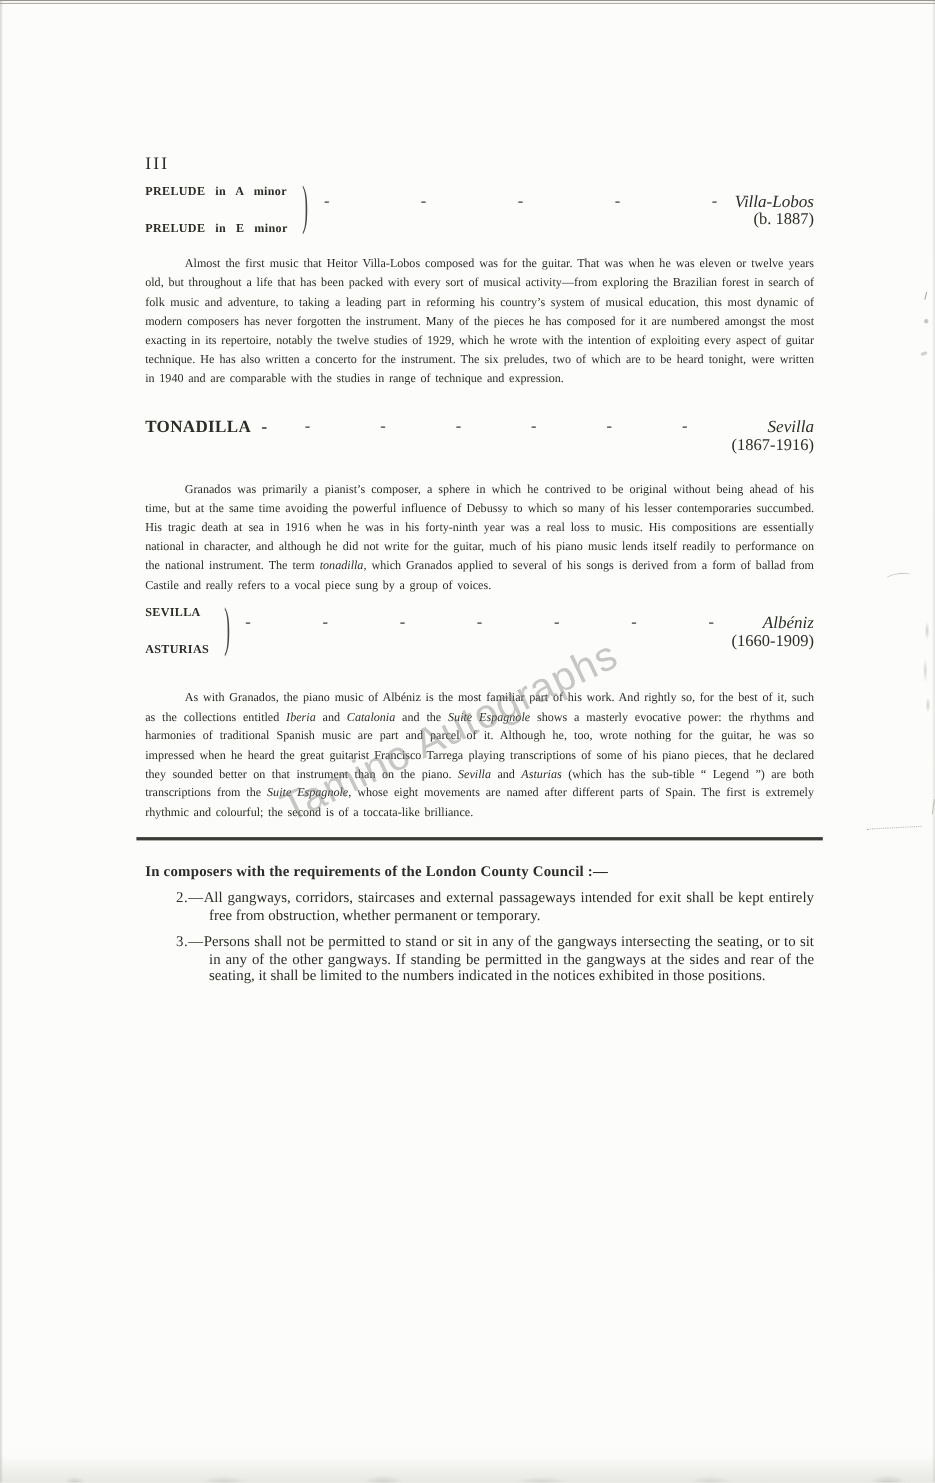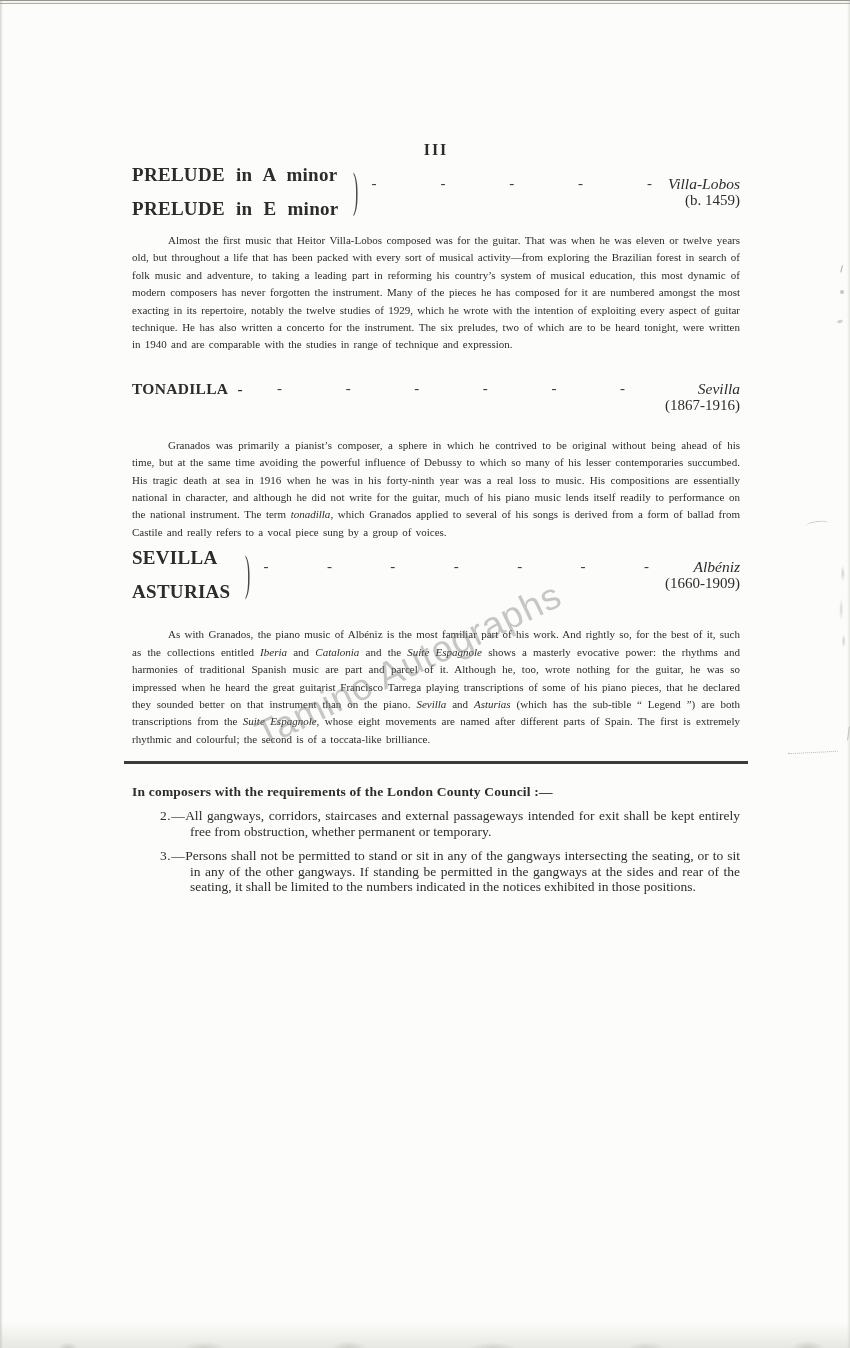--- a/index.html
+++ b/index.html
@@ -20,26 +20,26 @@
     background:
       radial-gradient(14px 8px at 8% 100%,rgba(170,170,162,.45),rgba(170,170,162,0) 70%),
       radial-gradient(30px 9px at 24% 100%,rgba(175,175,167,.4),rgba(175,175,167,0) 70%),
       radial-gradient(26px 10px at 41% 100%,rgba(175,175,167,.42),rgba(175,175,167,0) 70%),
       radial-gradient(34px 8px at 58% 100%,rgba(175,175,167,.38),rgba(175,175,167,0) 70%),
       radial-gradient(28px 9px at 76% 100%,rgba(175,175,167,.35),rgba(175,175,167,0) 70%),
       radial-gradient(24px 10px at 95% 100%,rgba(170,170,162,.45),rgba(170,170,162,0) 70%),
       linear-gradient(to bottom,rgba(190,190,184,0),rgba(190,190,184,.35));}
   
   .content{position:absolute;left:132px;top:0;width:608px;}
-  .pagenum{margin-top:141px;text-align:center;font-weight:bold;
+  .pagenum{margin-top:141px;font-weight:normal;
     font-size:16px;line-height:17px;letter-spacing:2px;}
   
   .work{display:flex;align-items:center;}
   .work.pair{margin-top:8px;}
-  .work .titles{font-weight:bold;font-size:19px;line-height:17px;
+  .work .titles{font-weight:bold;font-size:11px;line-height:17px;
     word-spacing:6px;letter-spacing:.3px;white-space:nowrap;}
   .work.pair .titles .t{margin-bottom:17px;}
   .work.pair .titles .t:last-child{margin-bottom:0;}
   .brace{display:inline-block;font-size:15px;font-weight:400;color:#4a4945;
     transform:scaleY(3.3) scaleX(1.05);margin:0 4px 0 14px;}
   .dashes{flex:1;text-align:justify;text-align-last:justify;-moz-text-align-last:justify;
     font-size:15px;line-height:17px;padding:0 16px 0 10px;color:#3a3935;}
   .work.pair .dashes{transform:translateY(-8px);}
   .byline{text-align:right;white-space:nowrap;}
   .byline .composer{font-style:italic;font-size:15.5px;line-height:17px;}
@@ -95,21 +95,21 @@
 
     <div class="work pair">
       <div class="titles">
         <div class="t">PRELUDE in A minor</div>
         <div class="t">PRELUDE in E minor</div>
       </div>
       <span class="brace">)</span>
       <span class="dashes">- - - - -</span>
       <div class="byline">
         <div class="composer">Villa-Lobos</div>
-        <div class="dates">(b. 1459)</div>
+        <div class="dates">(b. 1887)</div>
       </div>
     </div>
 
     <p class="para p1">Almost the first music that Heitor Villa-Lobos composed was for the guitar.  That was when he was eleven or twelve years old, but throughout a life that has been packed with every sort of musical activity—from exploring the Brazilian forest in search of folk music and adventure, to taking a leading part in reforming his country’s system of musical education, this most dynamic of modern composers has never forgotten the instrument.  Many of the pieces he has composed for it are numbered amongst the most exacting in its repertoire, notably the twelve studies of 1929, which he wrote with the intention of exploiting every aspect of guitar technique.  He has also written a concerto for the instrument.  The six preludes, two of which are to be heard tonight, were written in 1940 and are comparable with the studies in range of technique and expression.</p>
 
     <div class="work single">
       <div class="titles">
         <div class="t">TONADILLA -</div>
       </div>
       <span class="dashes">- - - - - -</span>

